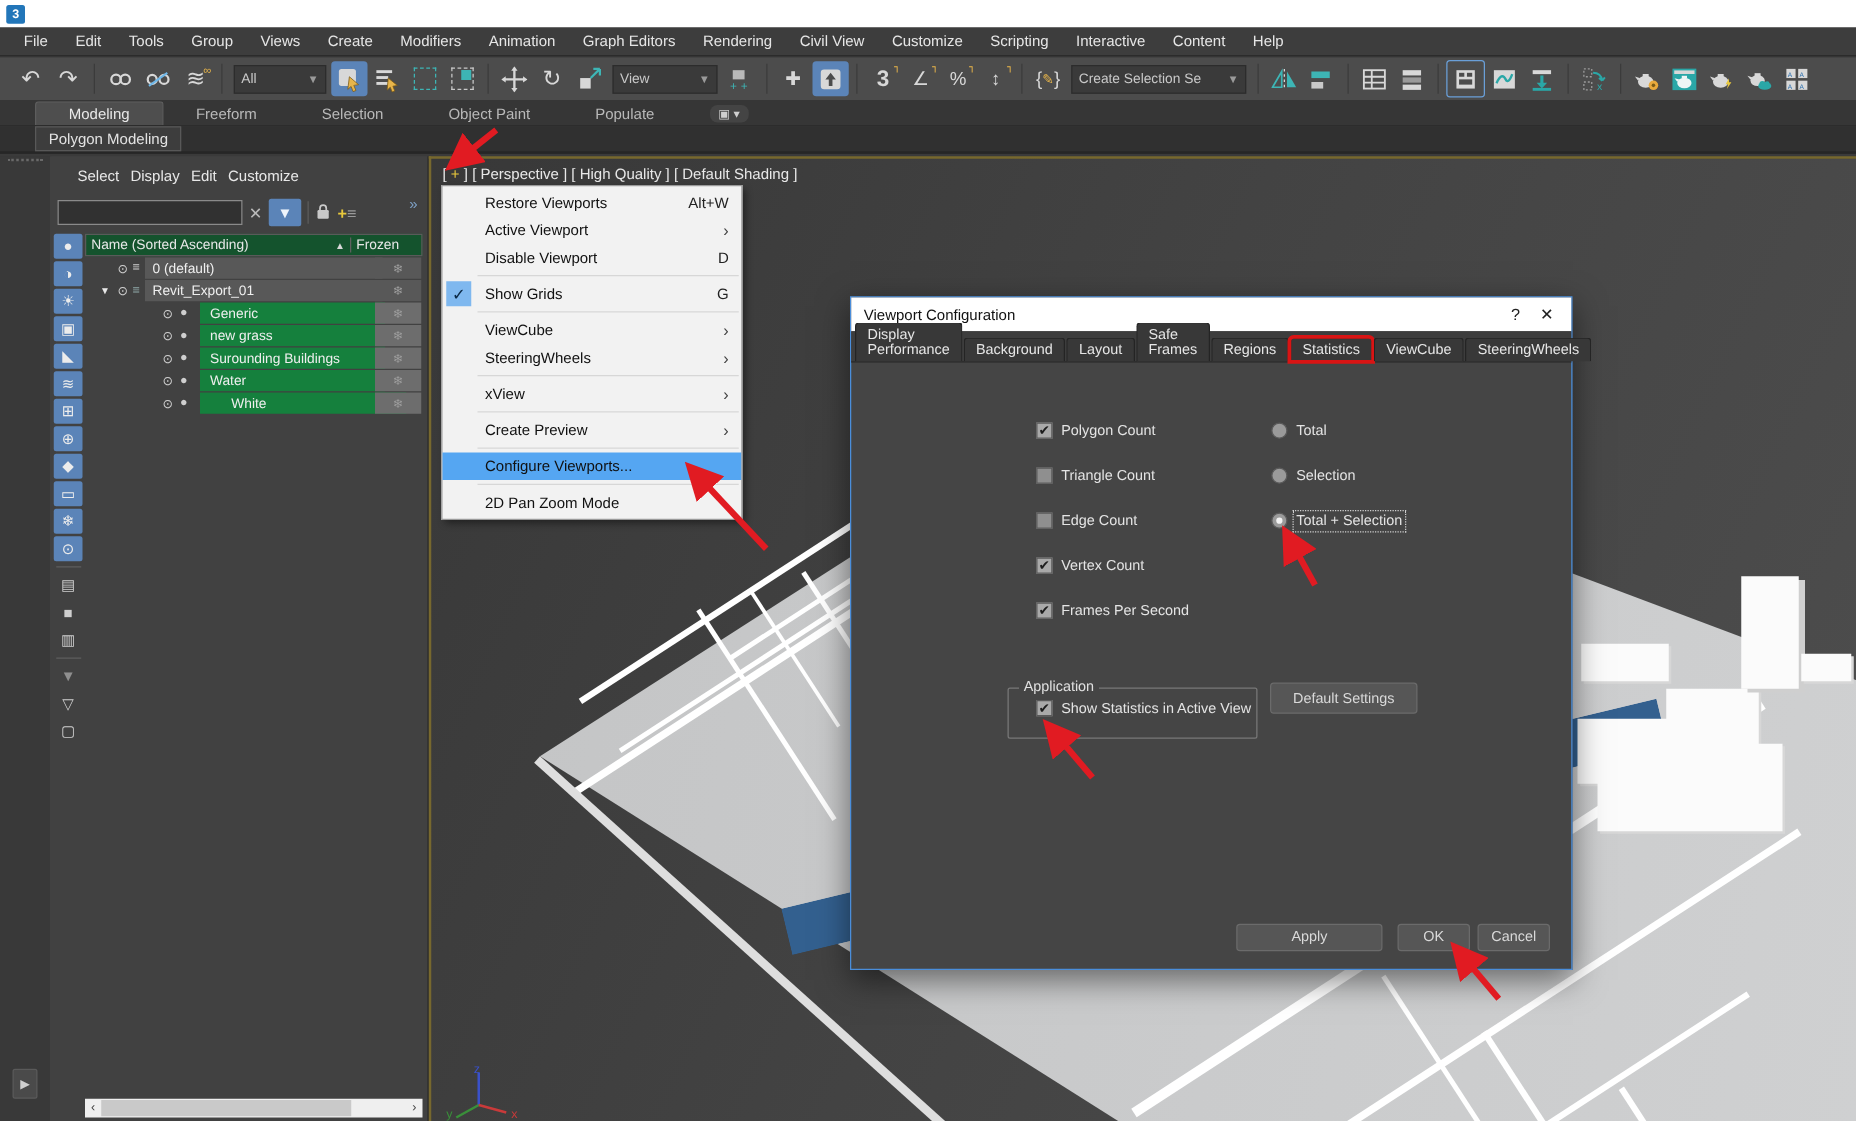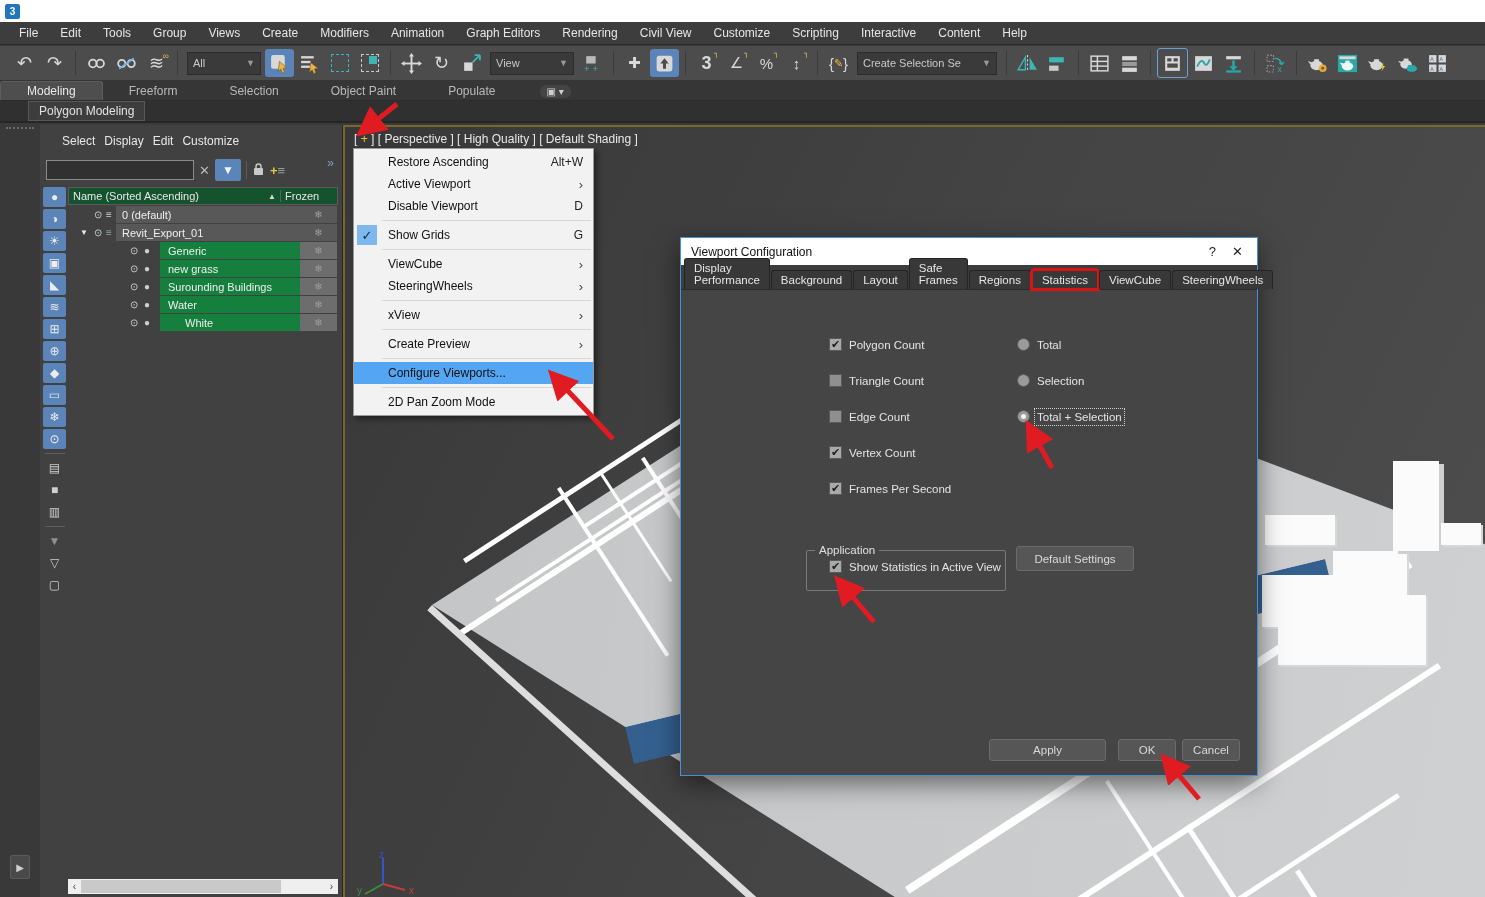--- a/index.html
+++ b/index.html
@@ -21,21 +21,21 @@
   .tsep{width:1px;height:24px;background:#3b3b3b;margin:0 5px;flex:none;}
   .tdrop{height:21px;background:#3a3a3a;border:1px solid #2c2c2c;color:#c9c9c9;font-size:11px;display:flex;align-items:center;justify-content:space-between;padding:0 5px;flex:none;margin:0 3px;}
   .tdrop .caret{color:#9a9a9a;font-size:9px;margin-left:6px;}
   .teal{color:#3db5b5;}
   .hook::after{content:"⌐";color:#e8b54a;font-size:10px;position:absolute;right:1px;top:1px;transform:rotate(90deg);}
   .dash-teal{width:16px;height:16px;border:1.5px dashed #3db5b5;}
   .dash-gray{width:16px;height:16px;border:1.5px dashed #c9c9c9;position:relative;}
   .dash-gray i{position:absolute;right:1px;top:1px;width:8px;height:8px;background:#3db5b5;}
   .tbtn svg{width:21px;height:21px;}
   
-  #ribbon-tabs{left:0;top:80px;width:100%;height:21px;background:#363636;display:flex;align-items:flex-end;box-sizing:border-box;border-bottom:1px solid #2c2c2c;}
+  #ribbon-tabs{left:0;top:80px;width:100%;height:21px;background:#363636;display:flex;align-items:flex-end;padding-left:28px;box-sizing:border-box;border-bottom:1px solid #2c2c2c;}
   .rtab{font-size:12px;color:#b9b9b9;padding:2px 26px;}
   .rtab.active{background:#4e4e4e;color:#e8e8e8;border:1px solid #5d5d5d;border-bottom:none;border-radius:3px 3px 0 0;}
   .rextra{margin-left:18px;color:#cfcfcf;font-size:10px;background:#444;border-radius:6px;padding:1px 7px;margin-bottom:2px;}
   #ribbon-panelrow{left:0;top:101px;width:100%;height:22px;background:#303030;display:flex;align-items:center;padding-left:28px;box-sizing:border-box;border-bottom:2px solid #262626;}
   .ptab{font-size:12px;color:#e2e2e2;background:#3d3d3d;border:1px solid #585858;padding:2px 10px;}
   
   #left-strip{left:0;top:125px;width:40px;height:772px;background:#393939;border-right:1px solid #2e2e2e;}
   .grip{height:5px;margin:2px 6px;border-top:2px dotted #6a6a6a;}
   #strip-expand{position:absolute;left:10px;bottom:18px;width:18px;height:22px;background:#4a4a4a;border:1px solid #5a5a5a;border-radius:2px;color:#cfcfcf;font-size:10px;display:flex;align-items:center;justify-content:center;}
   
@@ -498,21 +498,21 @@
     <line x1="28" y1="34" x2="10" y2="44" stroke="#3a8f3a" stroke-width="2"></line>
     <line x1="28" y1="34" x2="50" y2="40" stroke="#c93a3a" stroke-width="2"></line>
     <text x="24" y="8" font-size="10" fill="#3a51c9">z</text>
     <text x="2" y="44" font-size="10" fill="#3a8f3a">y</text>
     <text x="54" y="44" font-size="10" fill="#c93a3a">x</text>
   </svg>
 </div>
 
 <div class="abs" id="ctx">
   <div class="ci">
-    <span>Restore Ascending</span>
+    <span>Restore Viewports</span>
       <span class="sc">Alt+W</span>
   </div>
   <div class="ci">
     <span>Active Viewport</span>
       <span class="sub">›</span>
   </div>
   <div class="ci">
     <span>Disable Viewport</span>
       <span class="sc">D</span>
   </div>

